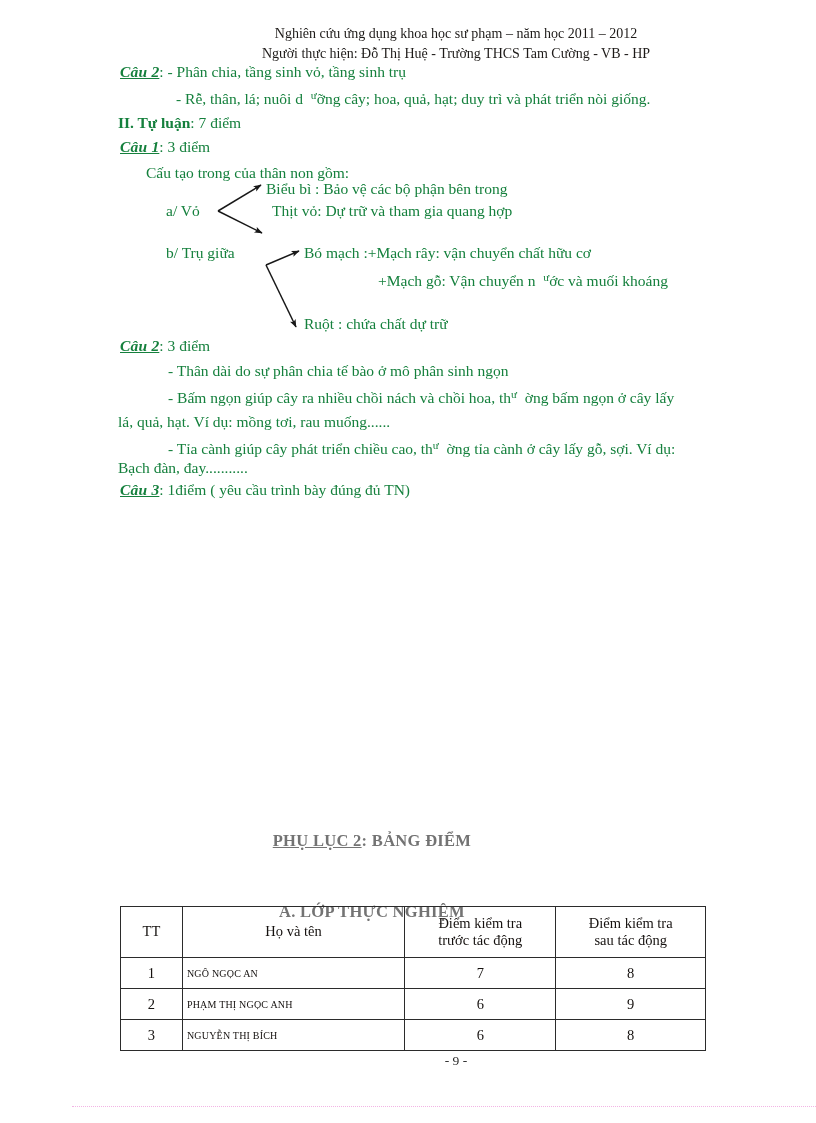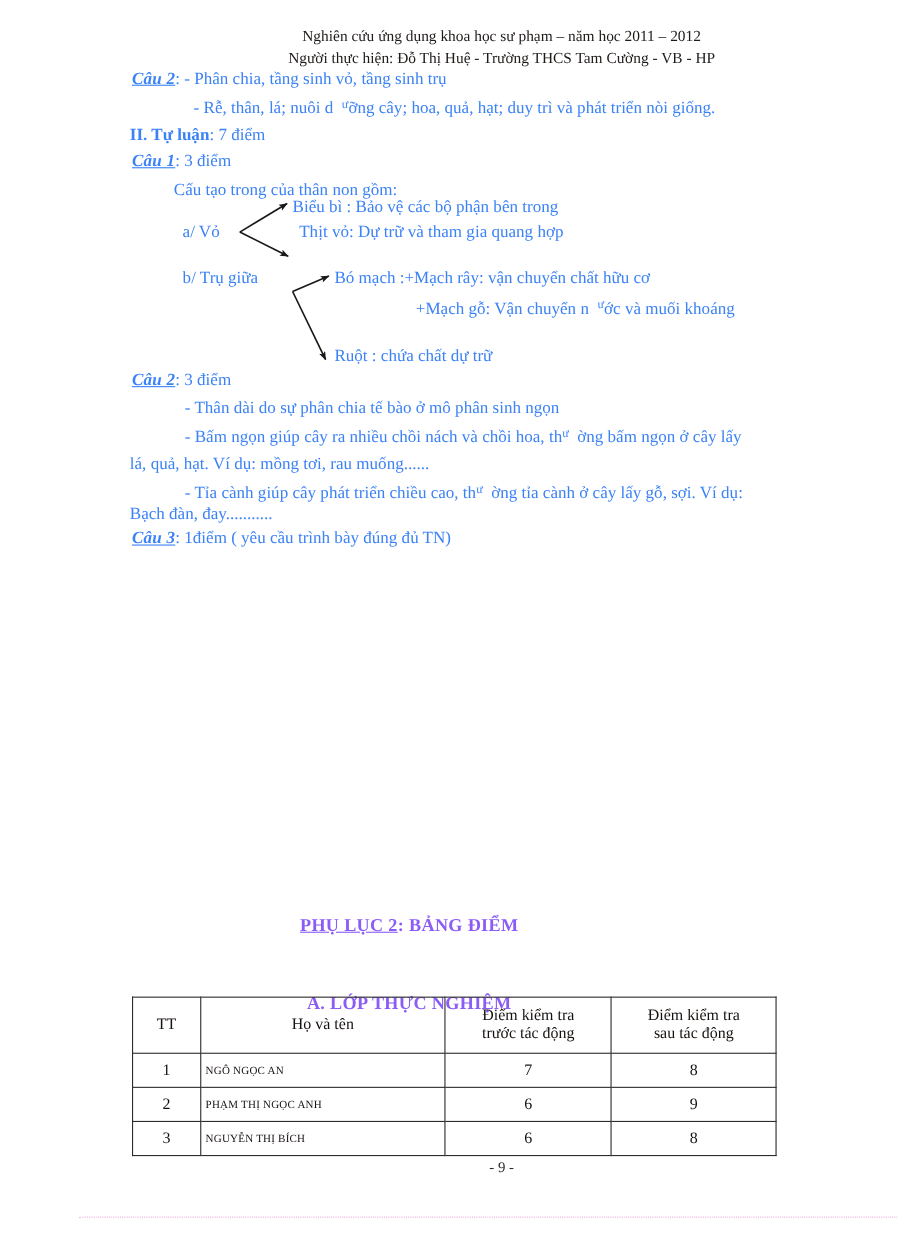--- a/index.html
+++ b/index.html
@@ -22,21 +22,21 @@
     width: 816px;
     height: 1123px;
     margin-left: 48px;
   }
 
   
   .t {
     position: absolute;
     white-space: pre;
     line-height: 1.0;
-    color: #3b82f6;
+    color: #15803d;
     font-size: 15.5px;
   }
   .bold  { font-weight: bold; }
   .ul    { text-decoration: underline; }
 
   
   .hdr {
     position: absolute;
     left: 0;
     width: 816px;
@@ -73,21 +73,21 @@
     pointer-events: none;
   }
 
   
   .ctr {
     position: absolute;
     left: 0;
     width: 648px;
     text-align: center;
     font-weight: bold;
-    color: #8b5cf6;
+    color: #737373;
   }
   #annexTitle { top: 831px; font-size: 16.5px; letter-spacing: .3px; }
   #annexTitle .ul { text-decoration: underline; }
   #classTitle { top: 902px; font-size: 16.5px; letter-spacing: .3px; }
 
   
   .score-table {
     position: absolute;
     left: 72px;
     top: 906px;
@@ -147,21 +147,21 @@
   <div class="hdr" id="hdr2">Người thực hiện: Đỗ Thị Huệ - Trường THCS Tam Cường - VB - HP</div>
 
   <div class="t" style="left:72px; top:64px;"><span class="marker">Câu 2</span><span>: - Phân chia, tầng sinh vỏ, tầng sinh trụ</span></div>
 
   <div class="t" style="left:128px; top:90px;"><span>- Rễ, thân, lá; nuôi d</span><span class="gap-u">  </span><span class="sup-u">ư</span><span>ỡng cây; hoa, quả, hạt; duy trì và phát triển nòi giống.</span></div>
 
   <div class="t" style="left:70px; top:115px;"><span class="bold">II. Tự luận</span><span>: 7 điểm</span></div>
 
   <div class="t" style="left:72px; top:139px;"><span class="marker">Câu 1</span><span>: 3 điểm</span></div>
 
-  <div class="t" style="left:110px; top:165px;">Cấu tạo trong của thân non gồm:</div>
+  <div class="t" style="left:98px; top:165px;">Cấu tạo trong của thân non gồm:</div>
 
   <div class="t" style="left:118px; top:203px;">a/ Vỏ</div>
   <div class="t" style="left:218px; top:181px;">Biểu bì : Bảo vệ các bộ phận bên trong</div>
   <div class="t" style="left:224px; top:203px;">Thịt vỏ: Dự trữ và tham gia quang hợp</div>
 
   <div class="t" style="left:118px; top:245px;">b/ Trụ giữa</div>
   <div class="t" style="left:256px; top:245px;">Bó mạch :+Mạch rây: vận chuyển chất hữu cơ</div>
   <div class="t" style="left:330px; top:272px;"><span>+Mạch gỗ: Vận chuyển n</span><span class="gap-u">  </span><span class="sup-u">ư</span><span>ớc và muối khoáng</span></div>
   <div class="t" style="left:256px; top:316px;">Ruột : chứa chất dự trữ</div>
 

